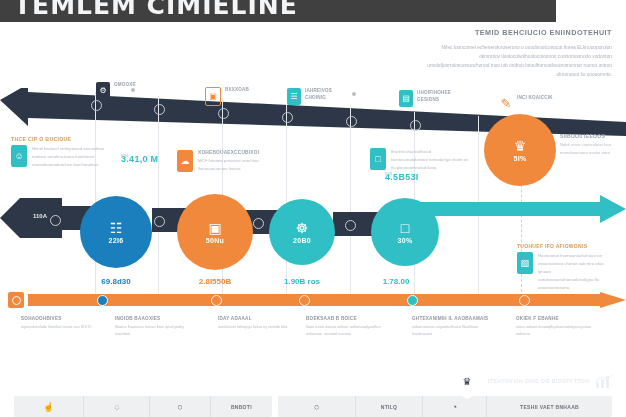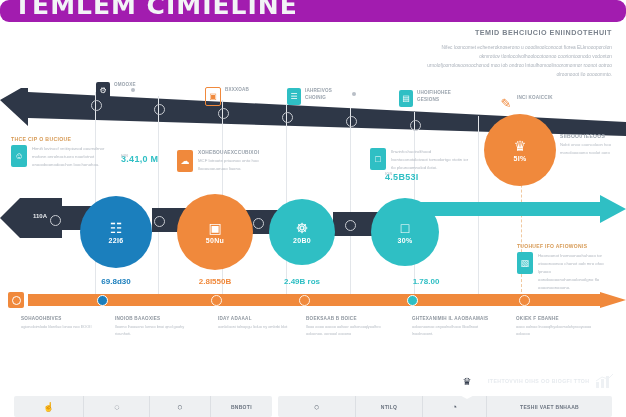--- a/index.html
+++ b/index.html
@@ -6,23 +6,22 @@
   body{
     width:626px;height:417px;overflow:hidden;
     font-family:"Liberation Sans", sans-serif;
     background:#ffffff;
     color:#6f7a86;
   }
   #page{position:relative;width:626px;height:417px;background:#fff;}
 
   
   .titlebar{
-    position:absolute;left:0;top:0;width:626px;height:22px;
-    background:#a21caf;
-    border-radius:9px;
+    position:absolute;left:0;top:0;width:556px;height:22px;
+    background:#404040;
   }
   .titlebar .t{
     position:absolute;left:14px;top:-9px;
     font-size:25px;font-weight:bold;letter-spacing:1px;
     color:#f2f4f6;white-space:nowrap;
     font-family:"DejaVu Sans", sans-serif;
   }
 
   
   .intro{position:absolute;left:14px;top:30px;width:250px;}
@@ -275,27 +274,27 @@
   <div class="bigcirc" style="left:177px;top:194px;width:76px;height:76px;background:#f0893c;">
     <div class="ic">▣</div>
     <div class="pc">50Nu</div>
   </div>
   <div style="position:absolute;left:177px;top:277px;width:76px;text-align:center;font-size:8px;font-weight:bold;color:#f0893c;z-index:6;">2.8I550B</div>
 
   <div class="bigcirc" style="left:269px;top:199px;width:66px;height:66px;background:#2fbfc4;">
     <div class="ic">☸</div>
     <div class="pc">20B0</div>
   </div>
-  <div style="position:absolute;left:265px;top:277px;width:74px;text-align:center;font-size:8px;font-weight:bold;color:#2fbfc4;z-index:6;">2.49B ros</div>
+  <div style="position:absolute;left:265px;top:277px;width:74px;text-align:center;font-size:8px;font-weight:bold;color:#2fbfc4;z-index:6;">1.90B ros</div>
 
   <div class="bigcirc" style="left:371px;top:198px;width:68px;height:68px;background:#2fbfc4;">
     <div class="ic">□</div>
     <div class="pc">30%</div>
   </div>
-  <div style="position:absolute;left:388px;top:277px;width:76px;text-align:center;font-size:8px;font-weight:bold;color:#2fbfc4;z-index:6;">1.78.00</div>
+  <div style="position:absolute;left:358px;top:277px;width:76px;text-align:center;font-size:8px;font-weight:bold;color:#2fbfc4;z-index:6;">1.78.00</div>
 
   <div class="bigcirc" style="left:484px;top:114px;width:72px;height:72px;background:#f0893c;">
     <div class="ic">♛</div>
     <div class="pc">5I%</div>
   </div>
   <div style="position:absolute;left:560px;top:133px;width:64px;z-index:7;">
     <div style="font-size:5px;font-weight:bold;letter-spacing:.3px;text-transform:uppercase;color:#9aa3ad;margin-bottom:2px;">SIIBOO0 IEEOOS</div>
     <div style="font-size:4.2px;line-height:1.85;color:#b6bcc4;">Nobit onoo cooncoloon hoo monolooooono noolot ooro</div>
   </div>
 

